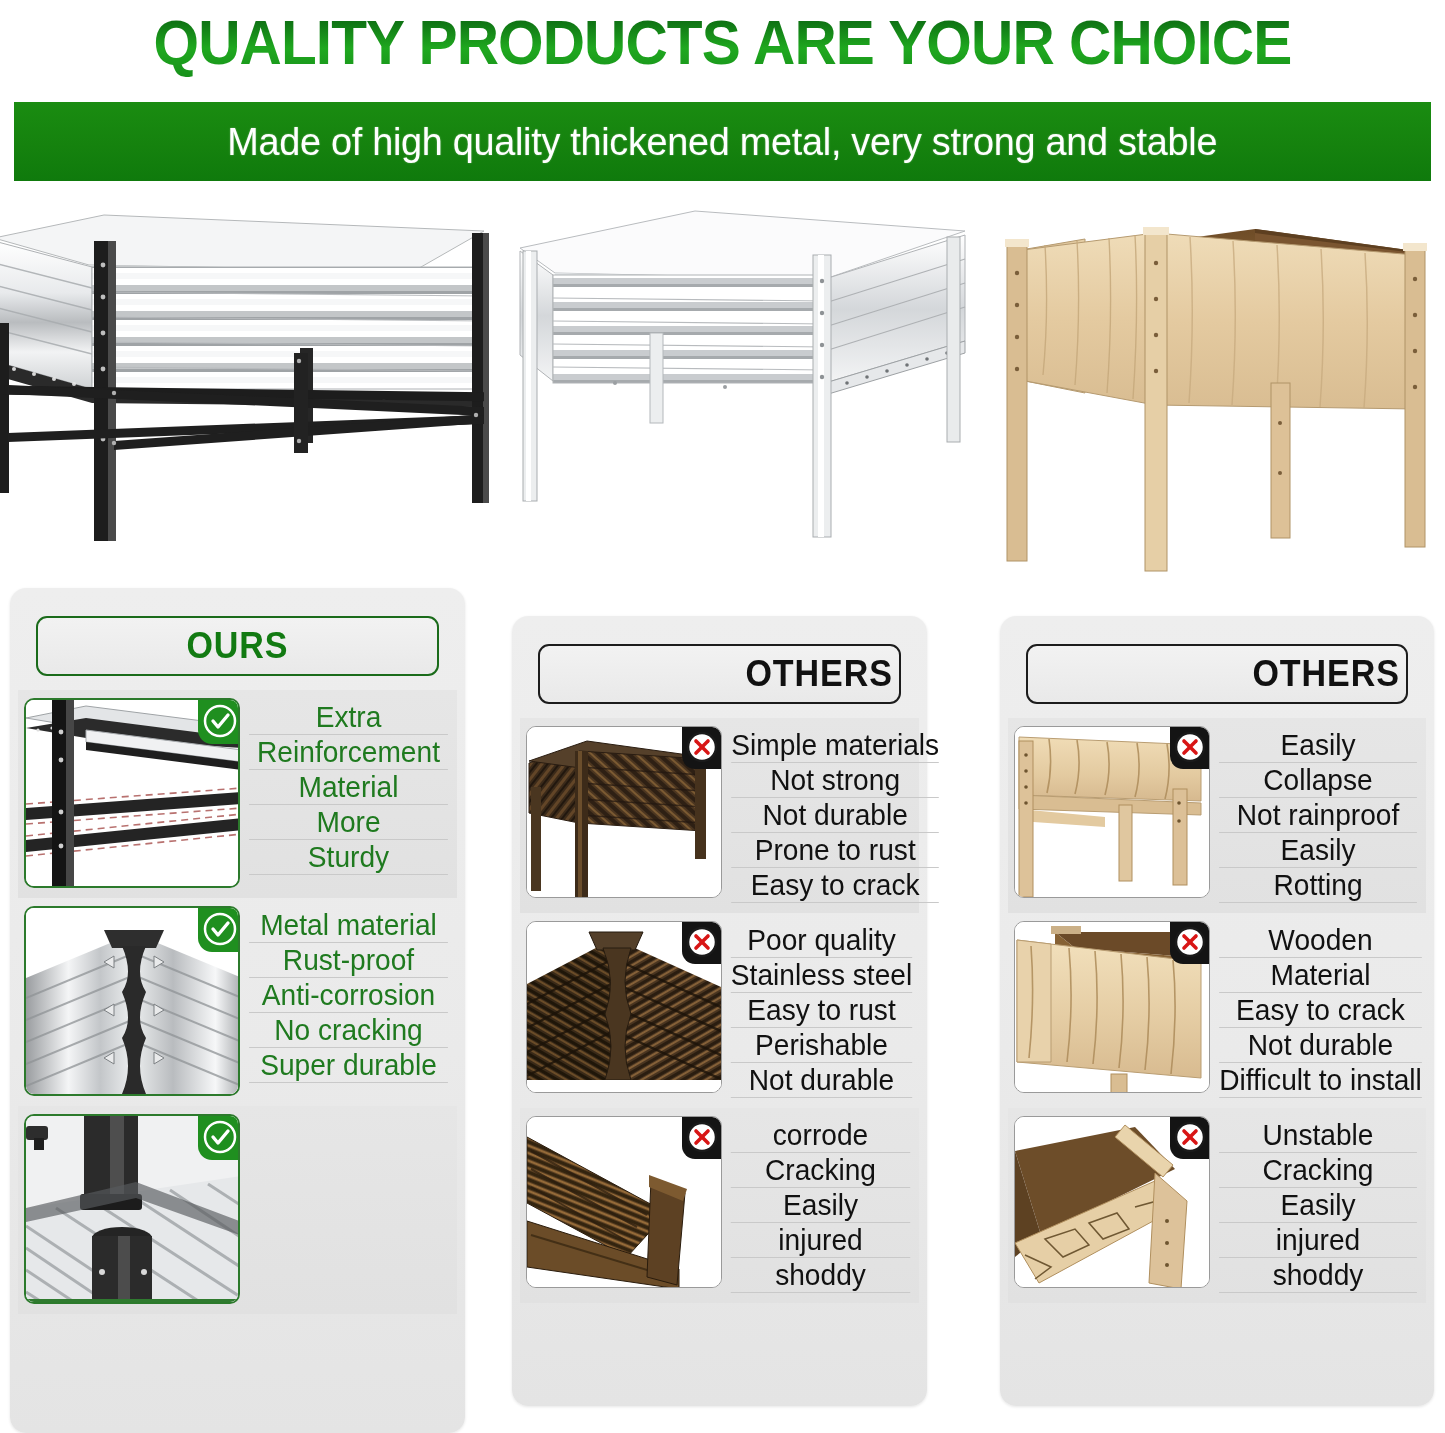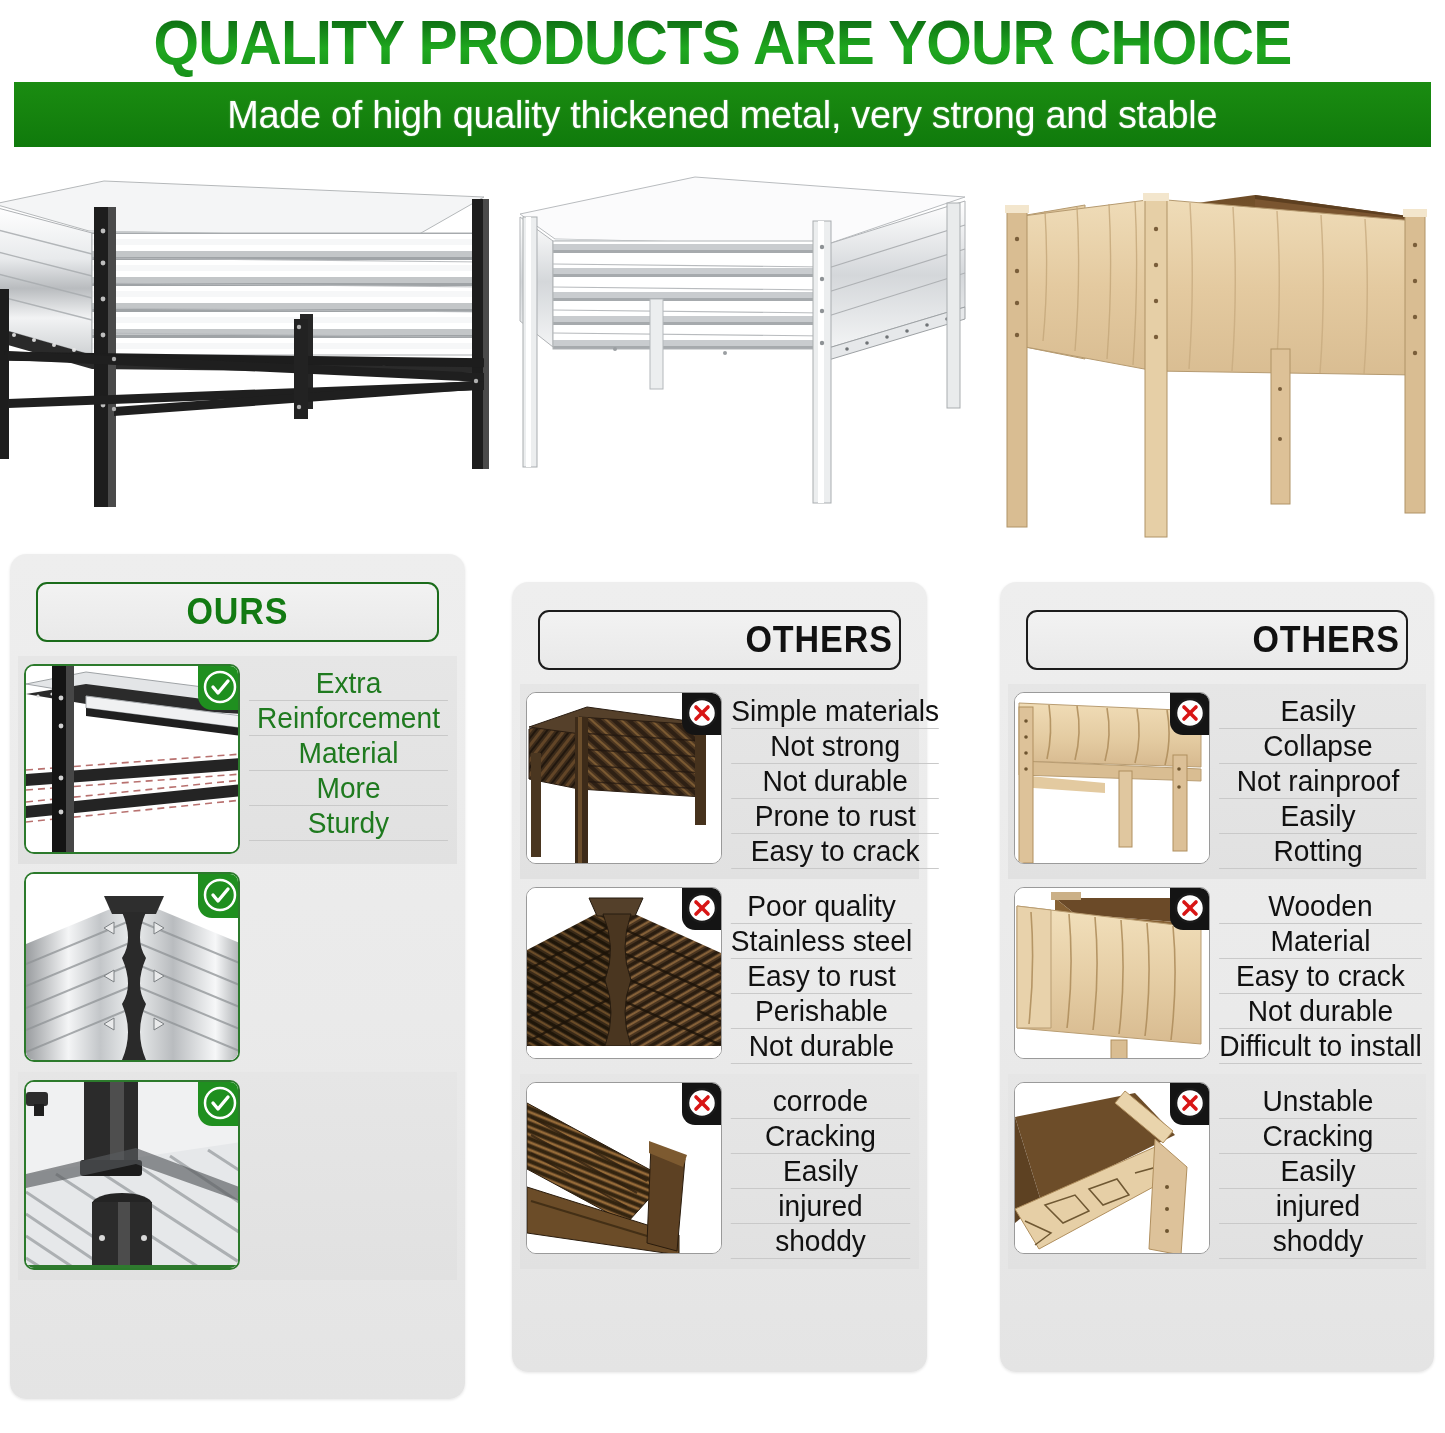--- a/index.html
+++ b/index.html
@@ -23,22 +23,22 @@
     transform: scaleX(0.93);
     background: linear-gradient(180deg, #0a5c10 0%, #0f7314 28%, #1fa81f 62%, #17901a 100%);
     -webkit-background-clip: text;
     background-clip: text;
     color: transparent;
     -webkit-text-fill-color: transparent;
     text-shadow: none;
     white-space: nowrap;
   }
   .banner {
-    margin: 4px 14px 0 14px;
-    height: 65px;
+    margin: 24px 14px 0 14px;
+    height: 79px;
     background: linear-gradient(180deg, #1a8c11 0%, #15820e 55%, #0f7a0c 100%);
     display: flex;
     align-items: center;
     justify-content: center;
   }
   .banner-text {
     color: #ffffff;
     font-size: 39px;
     font-weight: 400;
     letter-spacing: -0.3px;
@@ -460,20 +460,27 @@
                 <path d="M128,144 l10,6 l-10,6 z"></path>
             </g>
 
             <g>
               <path d="M216,0 L216,44 L186,44 A14,14 0 0 1 172,30 L172,0 Z" fill="#1f8f1f"></path>
               <circle cx="194" cy="21" r="15" fill="#1f8f1f" stroke="#ffffff" stroke-width="2.5"></circle>
               <path d="M187,21 l5,6 l10,-12" stroke="#ffffff" stroke-width="3.4" fill="none" stroke-linecap="round" stroke-linejoin="round"></path>
             </g>
           </svg>
         </div>
+        <div class="rows">
+          <div class="row">Metal material</div>
+          <div class="row">Rust-proof</div>
+          <div class="row">Anti-corrosion</div>
+          <div class="row">No cracking</div>
+          <div class="row">Super durable</div>
+        </div>
       </div>
 
       <div class="block alt">
         <div class="thumb ours">
           <svg viewBox="0 0 216 190" width="216" height="190">
             <rect width="216" height="190" fill="#f0f1f2"></rect>
 
             <polygon points="0,92 216,60 216,190 0,190" fill="#e6e8ea"></polygon>
             <g stroke="#9ea2a5" stroke-width="3" opacity=".8">
               <line x1="0" y1="110" x2="120" y2="190"></line>

